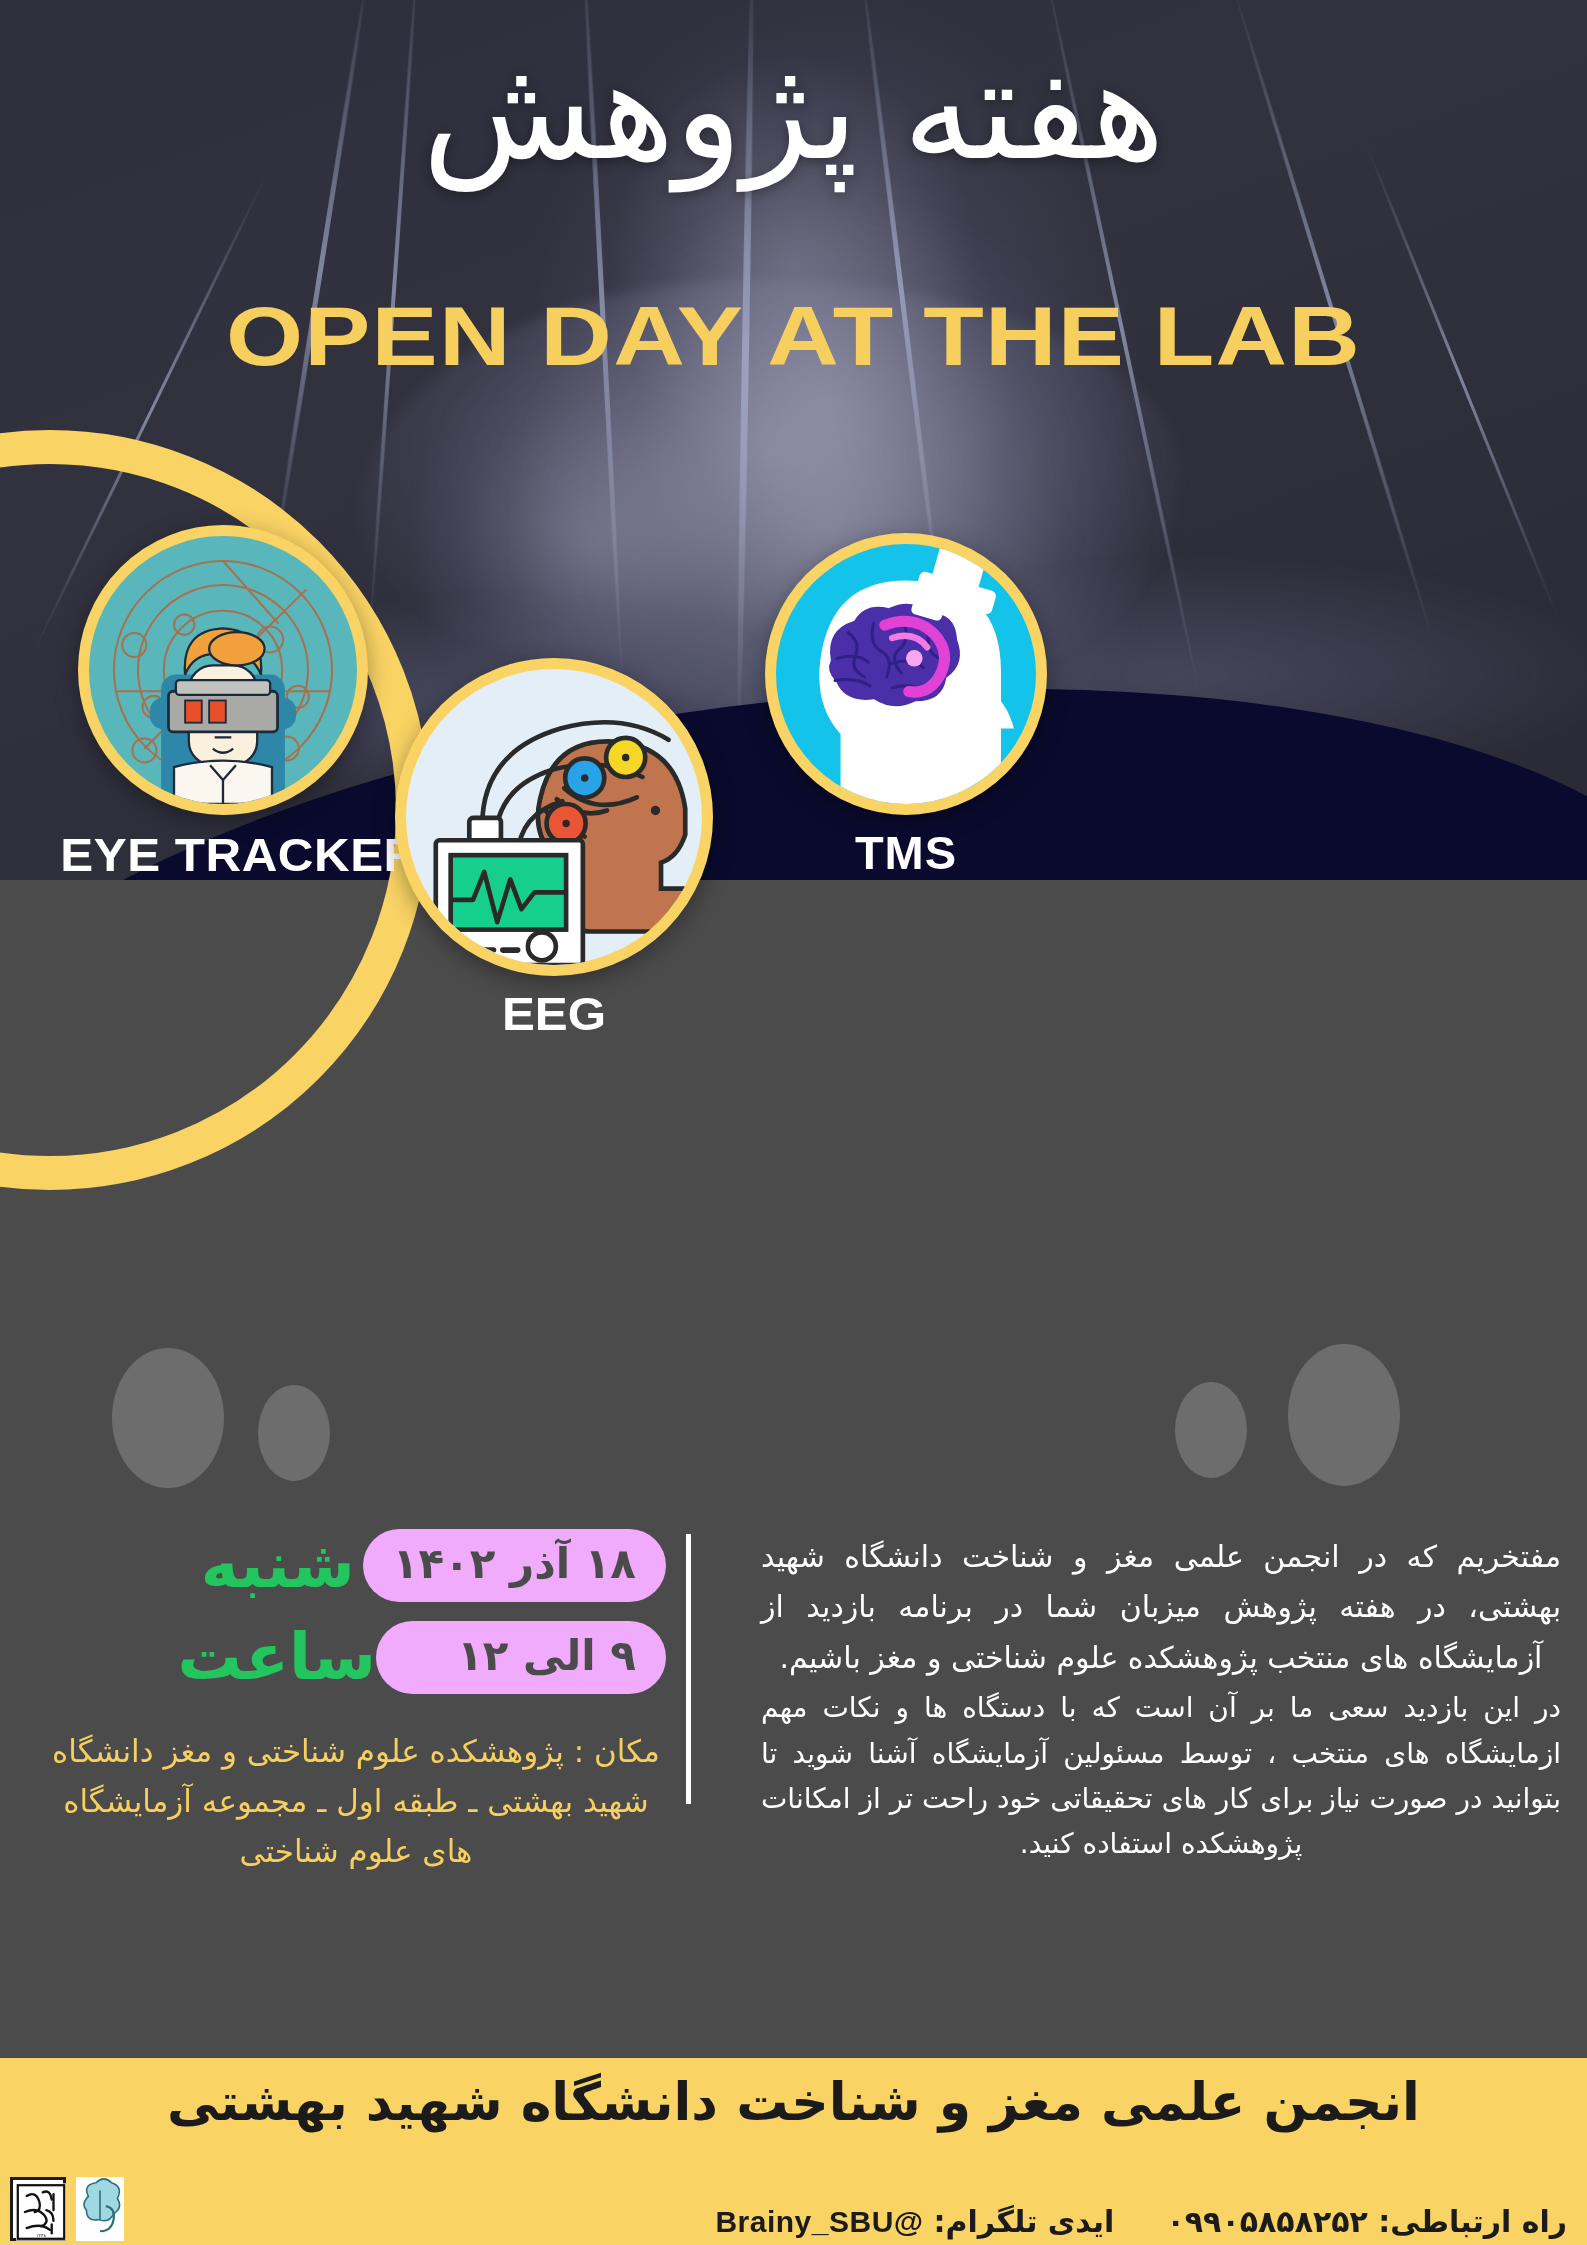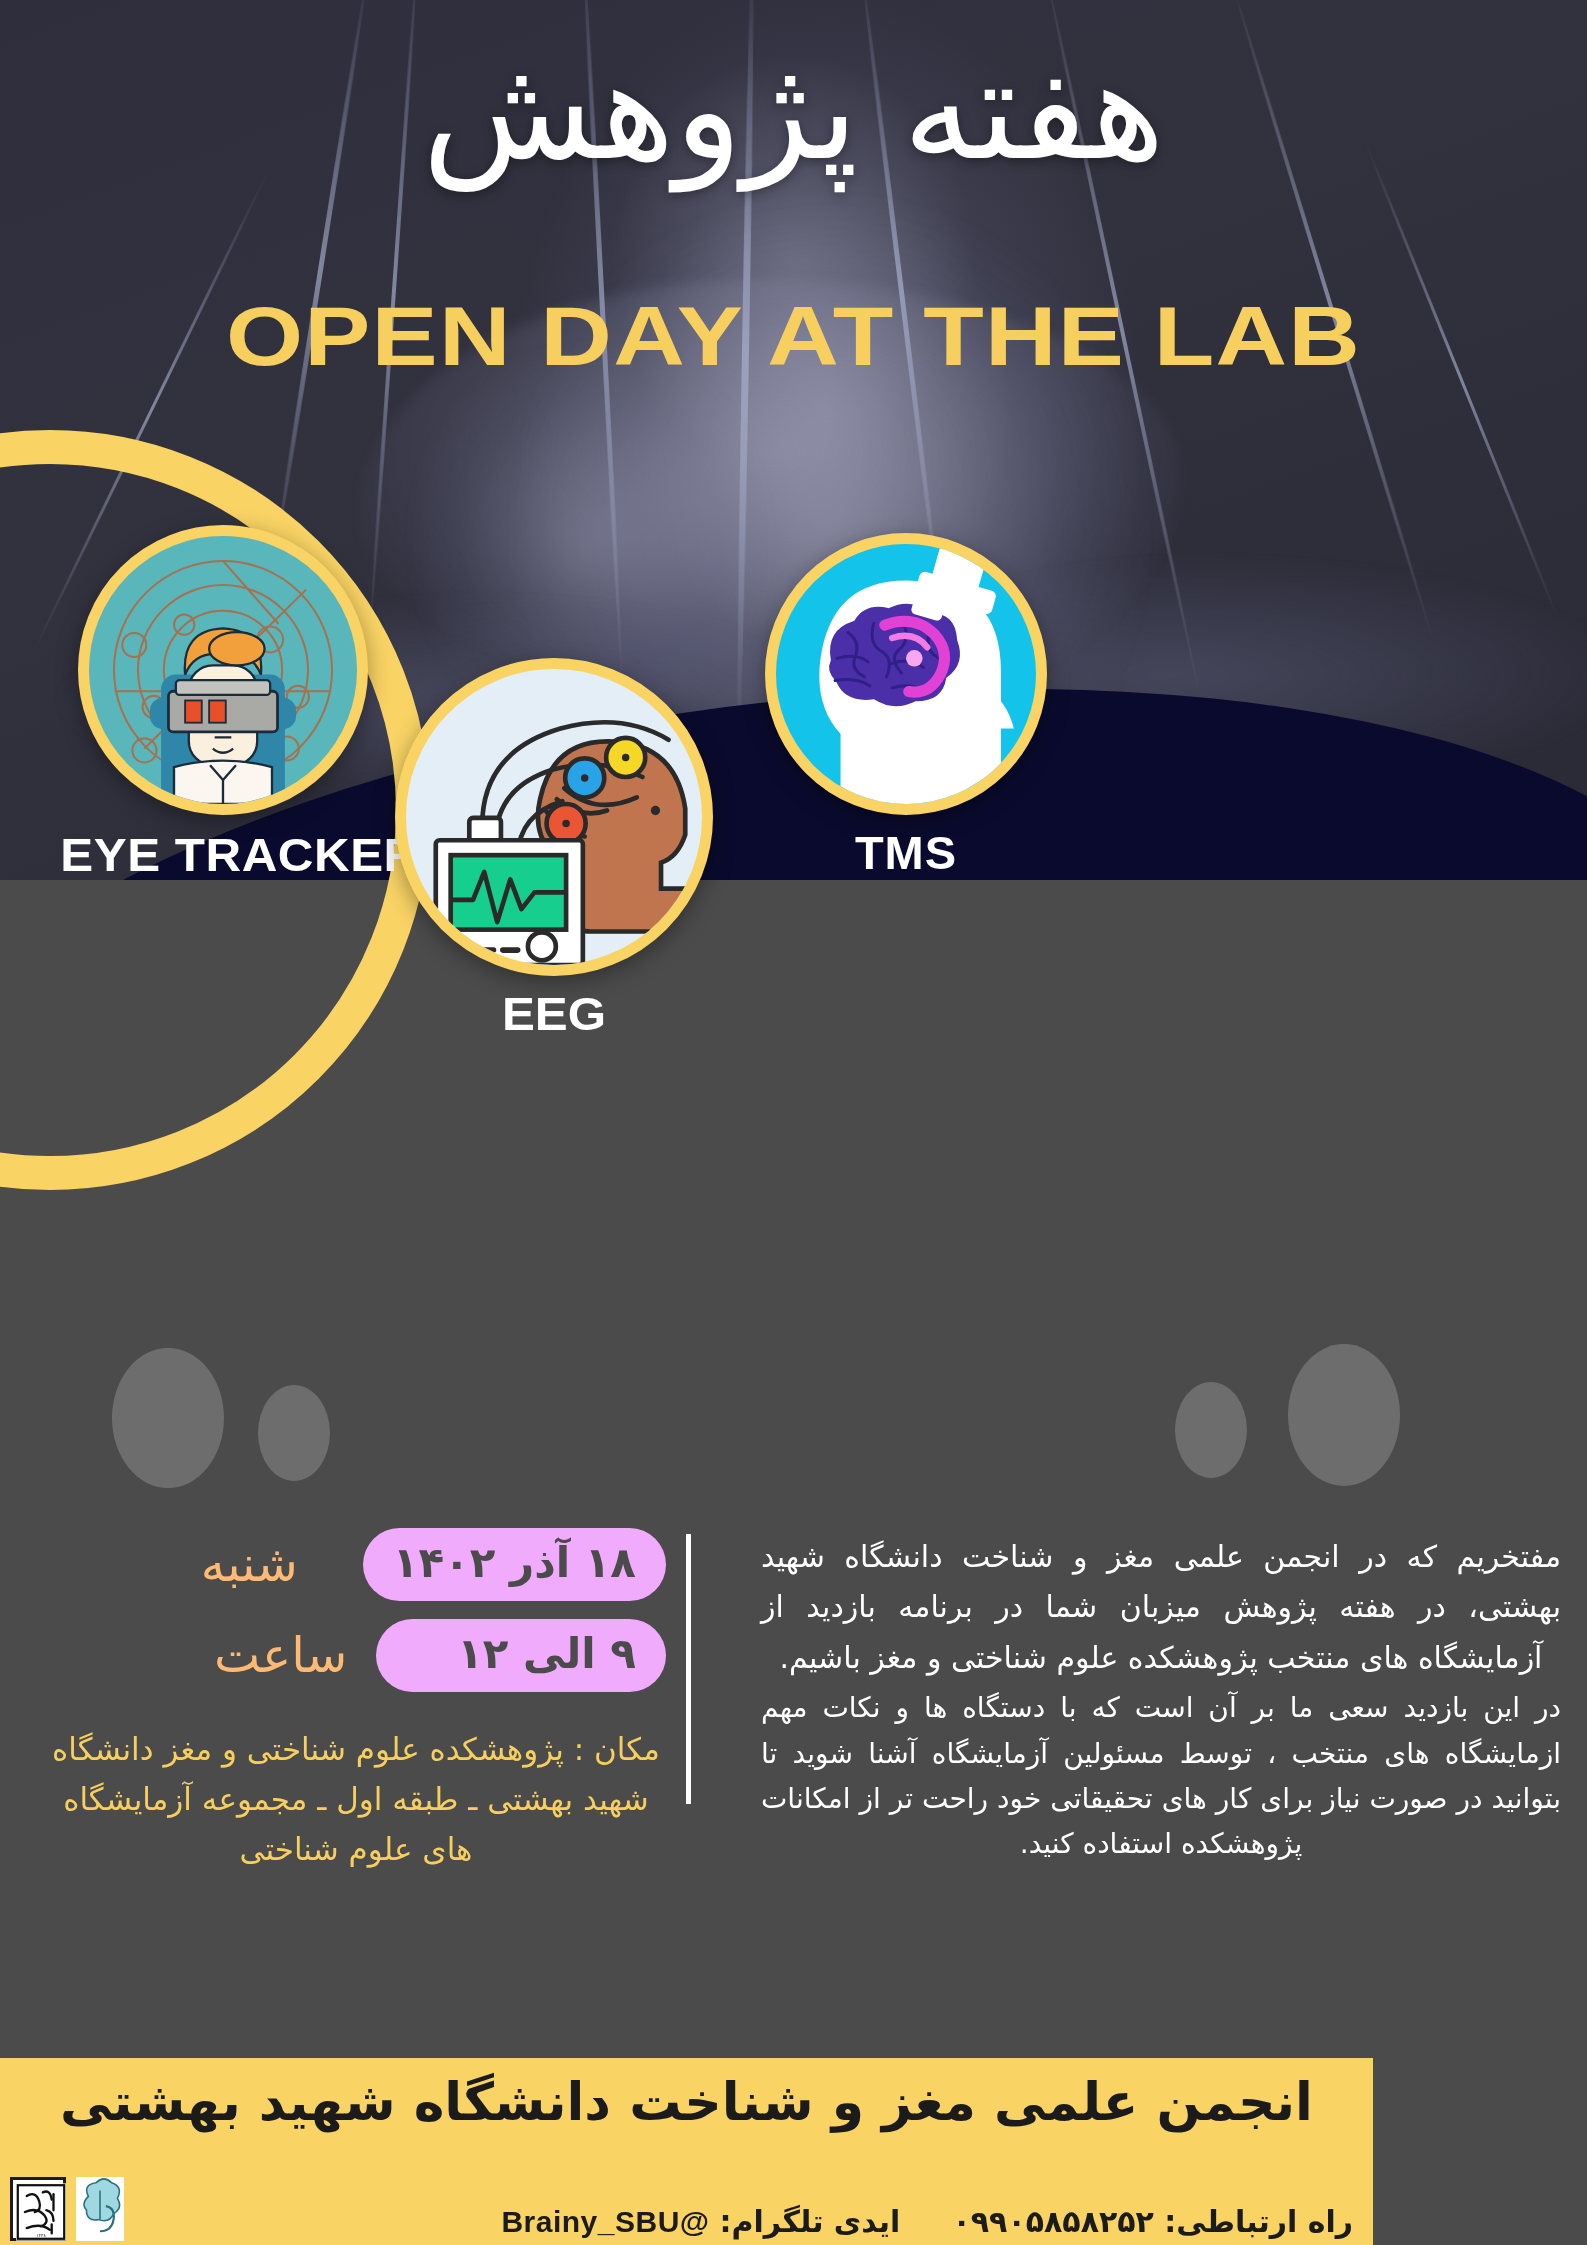--- a/index.html
+++ b/index.html
@@ -131,38 +131,38 @@
   #right-text p.p2 { font-size: 28px; line-height: 1.62; }
 
   #divider {
     position: absolute; left: 686px; top: 14px;
     width: 5px; height: 270px; background: #ffffff;
   }
 
   #left-block { position: absolute; left: 46px; top: 8px; width: 620px; direction: rtl; }
   .dt-row { display: flex; align-items: center; justify-content: flex-start; margin-bottom: 18px; }
   .dt-key {
-    color: #fdba74; font-size: 49px; font-weight: 400;
+    color: #22c55e; font-size: 64px; font-weight: 700;
     width: 180px; text-align: left; padding-left: 18px;
     font-family: "DejaVu Sans", sans-serif; direction: rtl;
   }
   .pill {
     background: #f0abfc; color: #4b4b4b;
     border-radius: 46px; padding: 10px 30px 14px;
     font-size: 42px; font-weight: 700; min-width: 290px; text-align: right;
     font-family: "DejaVu Sans", sans-serif;
   }
   #venue {
     margin-top: 32px; color: #f6cf5e; font-size: 31px; line-height: 1.62;
     direction: rtl; text-align: center; font-family: "DejaVu Sans", sans-serif;
   }
 
   
   #banner {
-    position: absolute; left: 0; top: 2058px; width: 1373px; height: 187px;
+    position: absolute; left: 0; top: 2058px; width: 1587px; height: 187px;
     background: #f9d364;
   }
   #banner-title {
     position: absolute; left: 0; right: 0; top: 14px;
     text-align: center; direction: rtl;
     color: #1b1b1b; font-size: 52px; font-weight: 700;
     font-family: "DejaVu Sans", sans-serif;
   }
   #contact {
     position: absolute; right: 20px; bottom: 6px;

